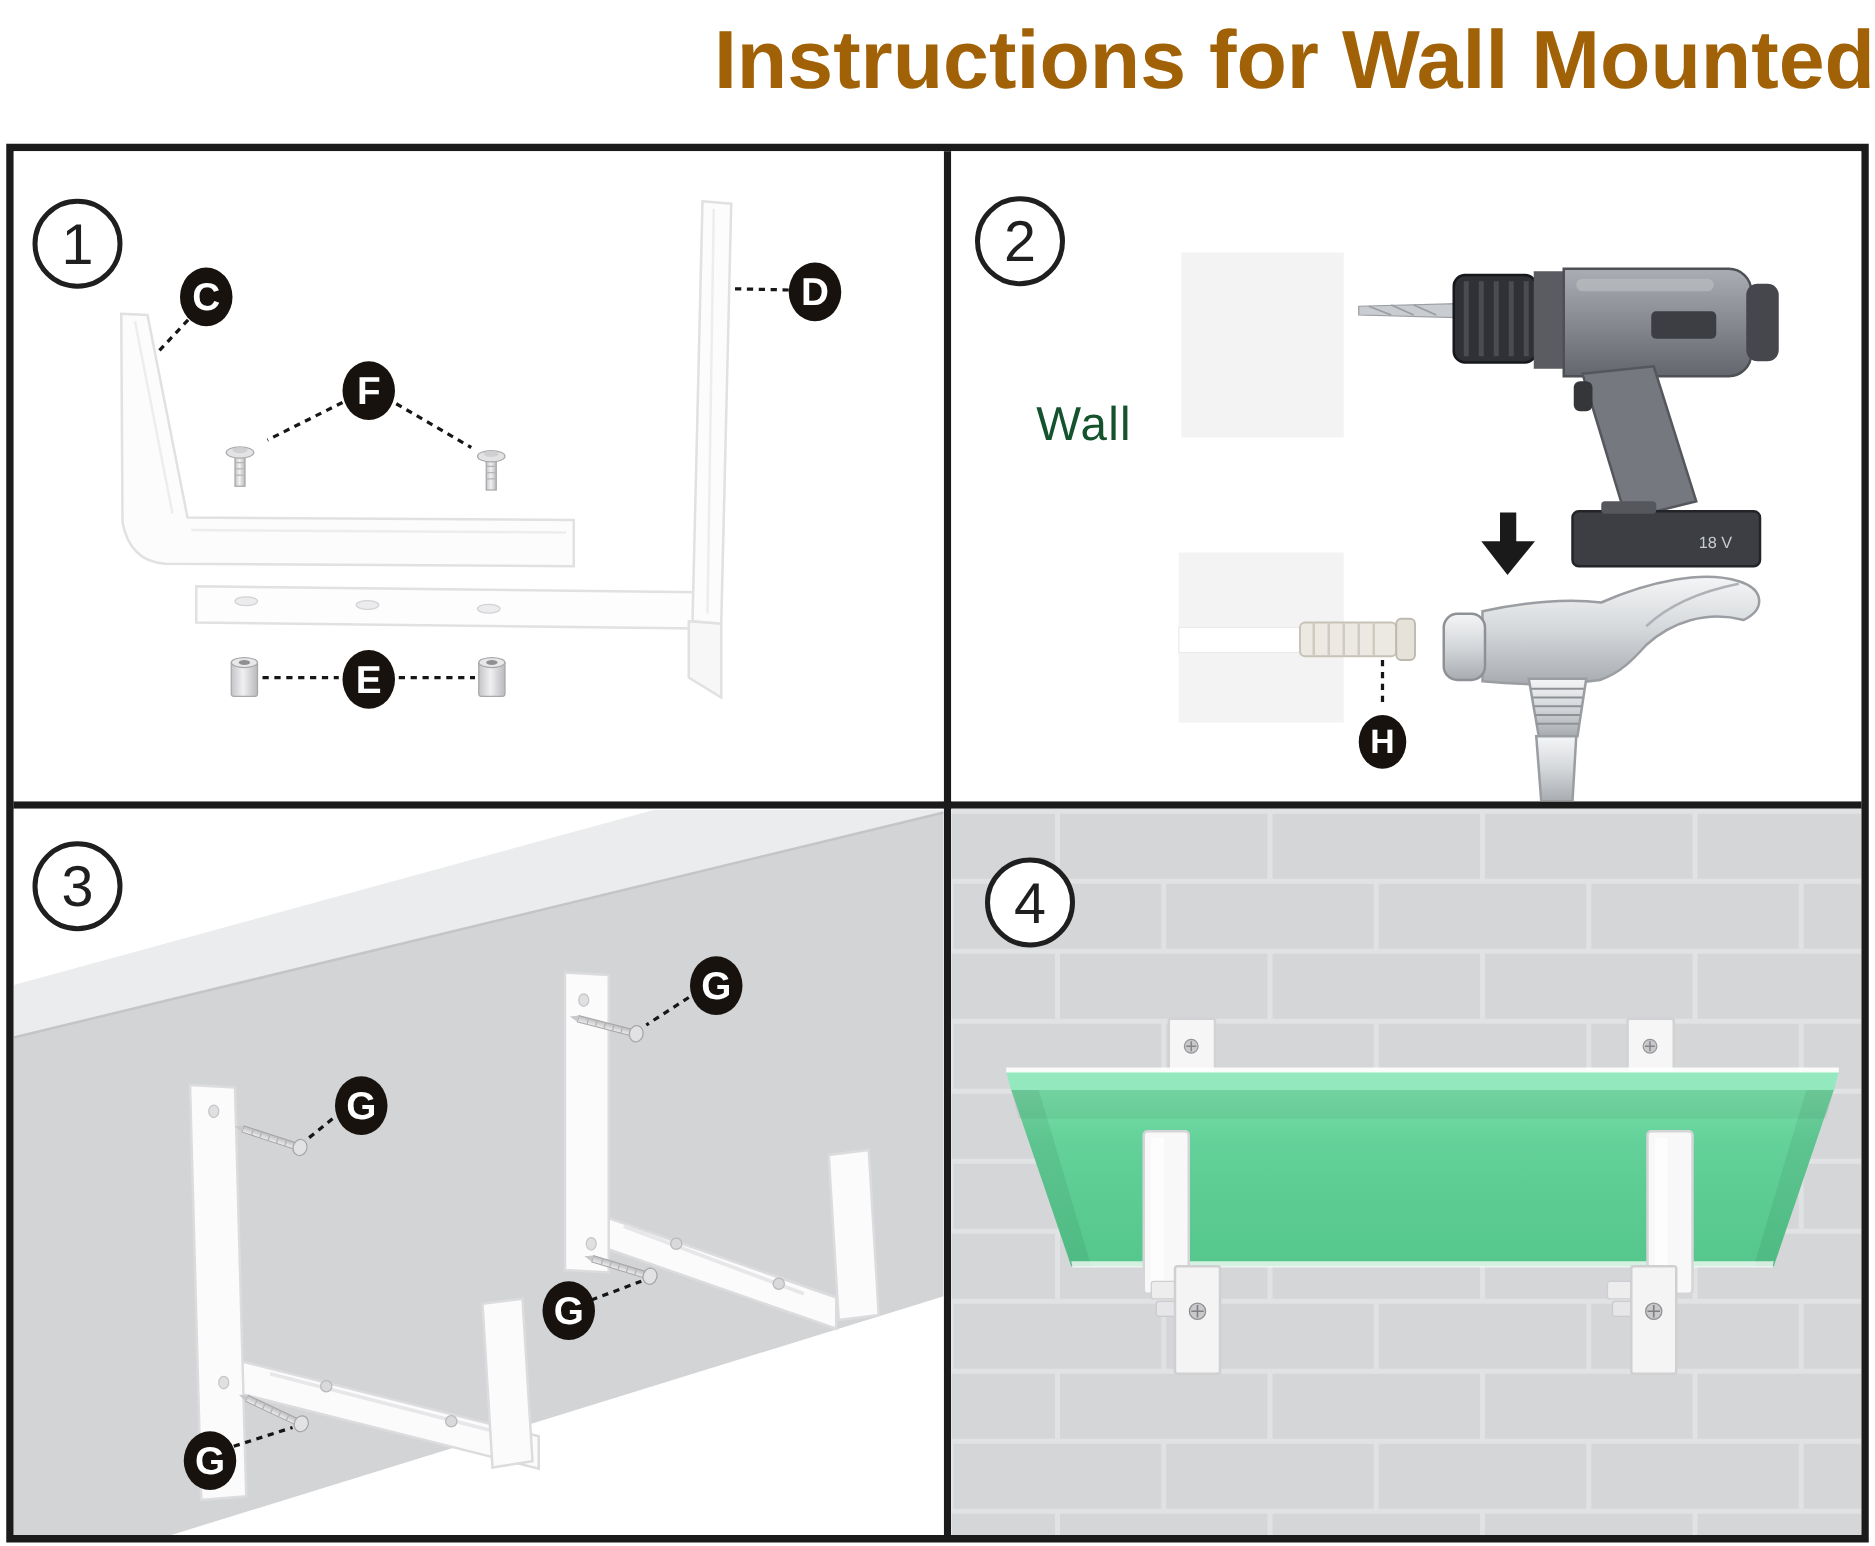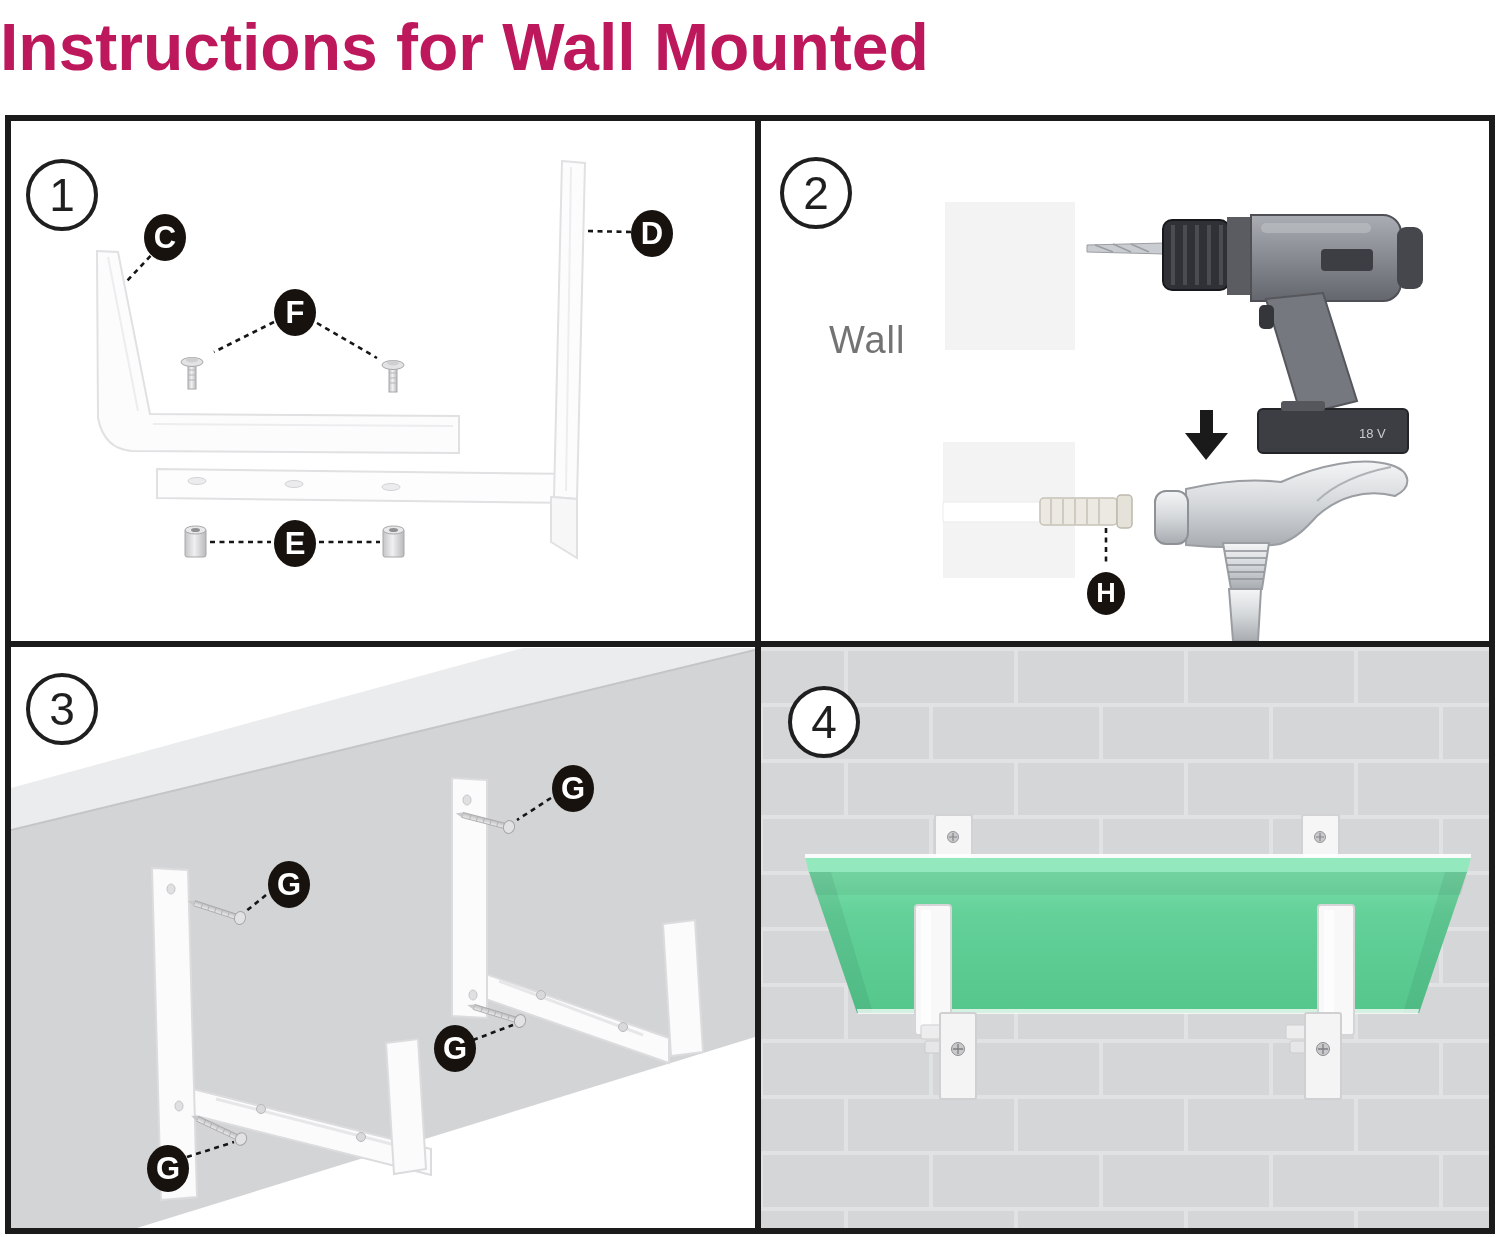--- a/index.html
+++ b/index.html
@@ -1,35 +1,35 @@
 <!DOCTYPE html>
 <html><head>
 <meta charset="utf-8">
 <style>
   html,body{margin:0;padding:0;background:#ffffff;}
   .canvas{position:relative;width:1500px;height:1237px;background:#fff;
           font-family:"Liberation Sans",sans-serif;overflow:hidden;}
-  .title{position:absolute;top:0;left:0;width:100%;text-align:left;margin:0;
-         font-size:66px;font-weight:700;color:#be185d;line-height:94px;letter-spacing:0;}
+  .title{position:absolute;top:0;left:0;width:100%;text-align:right;margin:0;
+         font-size:66px;font-weight:700;color:#a16207;line-height:94px;letter-spacing:0;}
   .frame{position:absolute;left:5px;top:115px;width:1478px;height:1107px;border:6px solid #1b1b1b;}
   .vdiv{position:absolute;left:744px;top:0;width:6px;height:1107px;background:#1b1b1b;}
   .hdiv{position:absolute;left:0;top:520px;width:1478px;height:6px;background:#1b1b1b;}
   .panel{position:absolute;background:#fff;overflow:hidden;}
   .p1{left:0;top:0;width:744px;height:520px;}
   .p2{left:750px;top:0;width:728px;height:520px;}
   .p3{left:0;top:526px;width:744px;height:581px;}
   .p4{left:750px;top:526px;width:728px;height:581px;}
   .art{position:absolute;left:0;top:0;width:100%;height:100%;}
   .stepnum{position:absolute;width:64px;height:64px;border-radius:50%;border:4px solid #1f1f1f;
            background:#fff;color:#1f1f1f;display:flex;align-items:center;justify-content:center;
            font-size:46px;font-weight:500;z-index:5;}
   .pl{position:absolute;width:42px;height:47px;border-radius:50%;background:#17120e;color:#fff;
       display:flex;align-items:center;justify-content:center;font-size:31px;font-weight:700;z-index:5;}
   .pl.small{width:38px;height:43px;font-size:27px;}
-  .wall-text{position:absolute;font-size:38px;color:#737373;letter-spacing:1px;}
+  .wall-text{position:absolute;font-size:38px;color:#14532d;letter-spacing:1px;}
 </style>
 </head>
 <body>
 
 <div class="canvas">
 
   <h1 class="title">Instructions for Wall Mounted</h1>
 
   <div class="frame">
     <div class="vdiv"></div>

